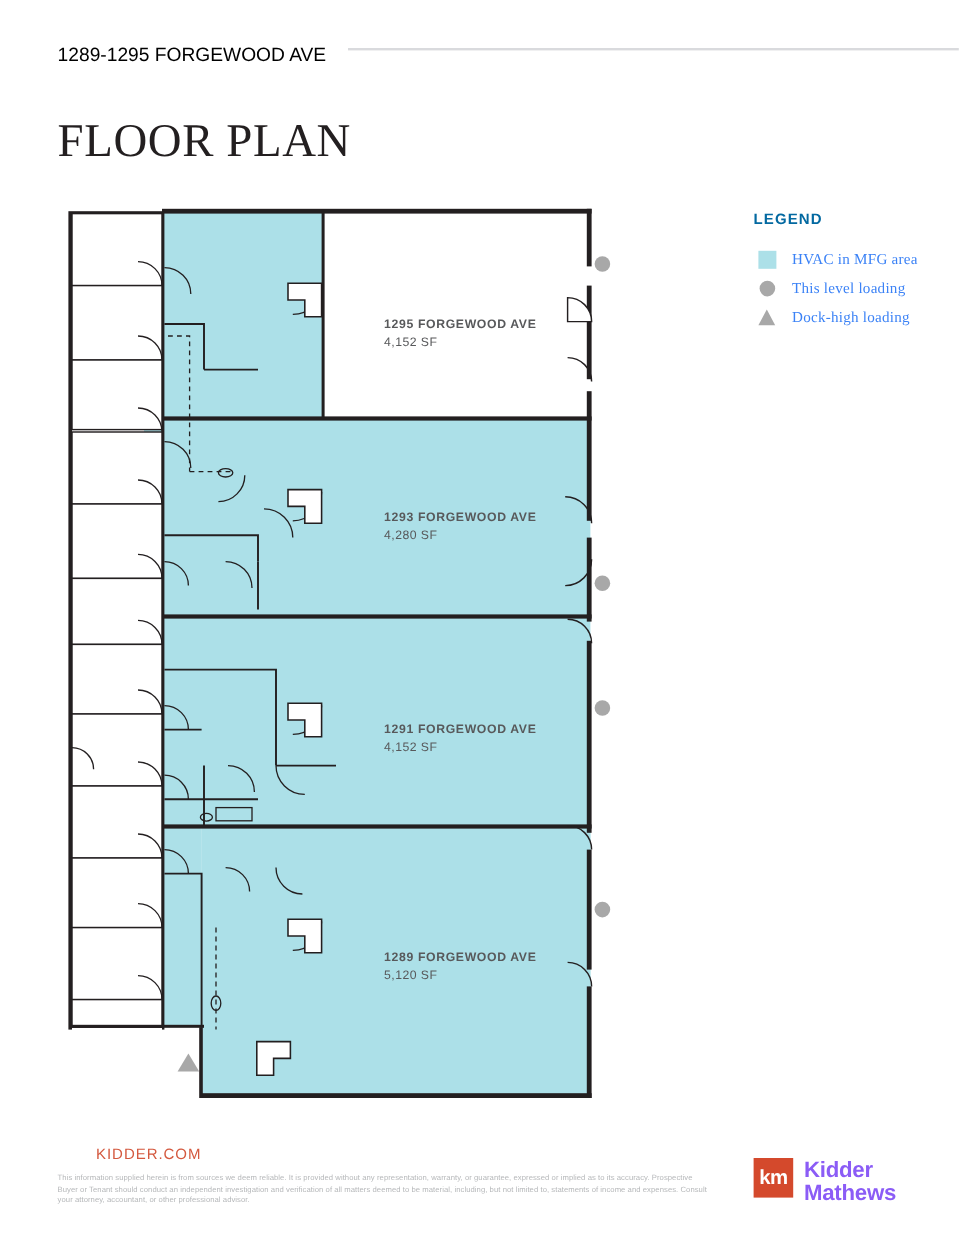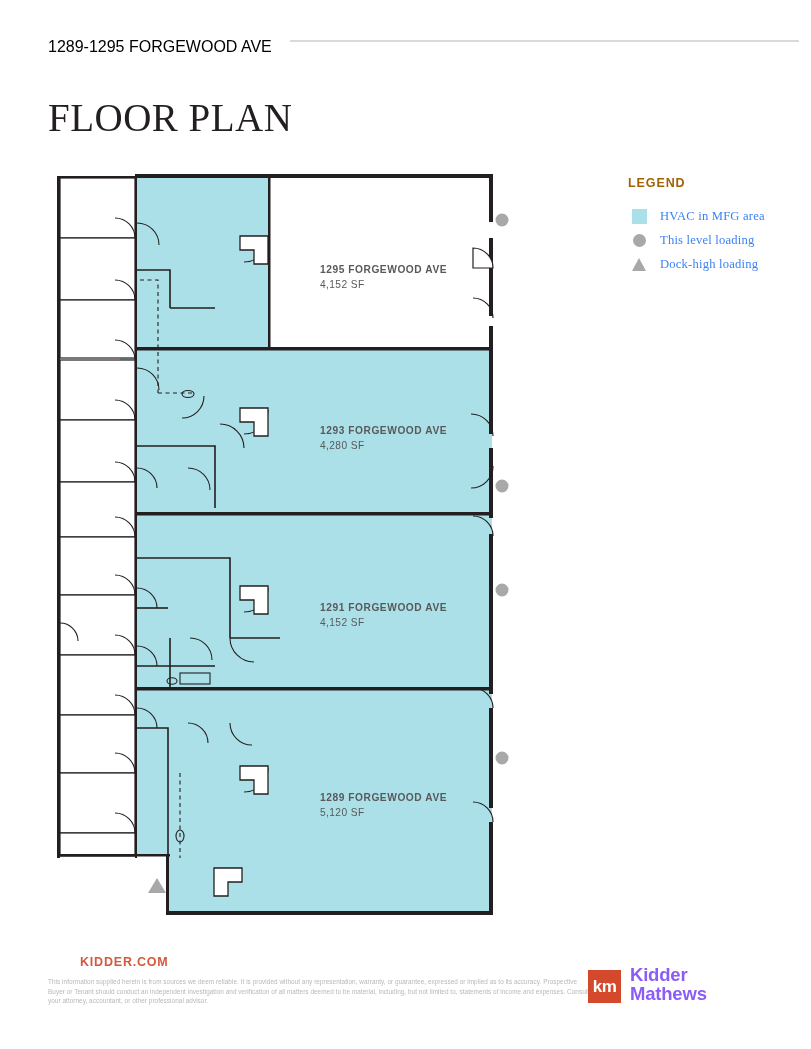--- a/index.html
+++ b/index.html
@@ -44,21 +44,21 @@
   }
 
   
   #legend {
     position: absolute;
     left: 628px;
     top: 176px;
     width: 175px;
   }
   #legend-title {
-    color: #a16207;
+    color: #0369a1;
     font-size: 12.5px;
     font-weight: 700;
     letter-spacing: 0.9px;
     margin-bottom: 14px;
   }
   .legend-row {
     display: flex;
     align-items: center;
     height: 24px;
     margin-bottom: 0px;
@@ -121,41 +121,41 @@
     letter-spacing: 0.4px;
     font-family: "Liberation Sans", sans-serif;
   }
 
   
   #footer-site {
     position: absolute;
     left: 48px;
     top: 955px;
     font-size: 12.5px;
-    font-weight: 700;
+    font-weight: 400;
     letter-spacing: 0.8px;
     color: #d4593f;
     padding-left: 32px;
   }
   #footer-disclaimer {
     position: absolute;
     left: 48px;
     top: 977px;
     width: 545px;
     font-size: 6.4px;
     line-height: 9.6px;
     color: #b6b8ba;
     letter-spacing: 0.05px;
   }
   #logo {
     position: absolute;
-    left: 588px;
+    left: 628px;
     top: 965px;
     display: flex;
-    align-items: flex-end;
+    align-items: flex-start;
   }
   #logo-mark {
     width: 33px;
     height: 33px;
     background: #d4492c;
     color: #ffffff;
     font-size: 17px;
     font-weight: 700;
     display: flex;
     align-items: center;

